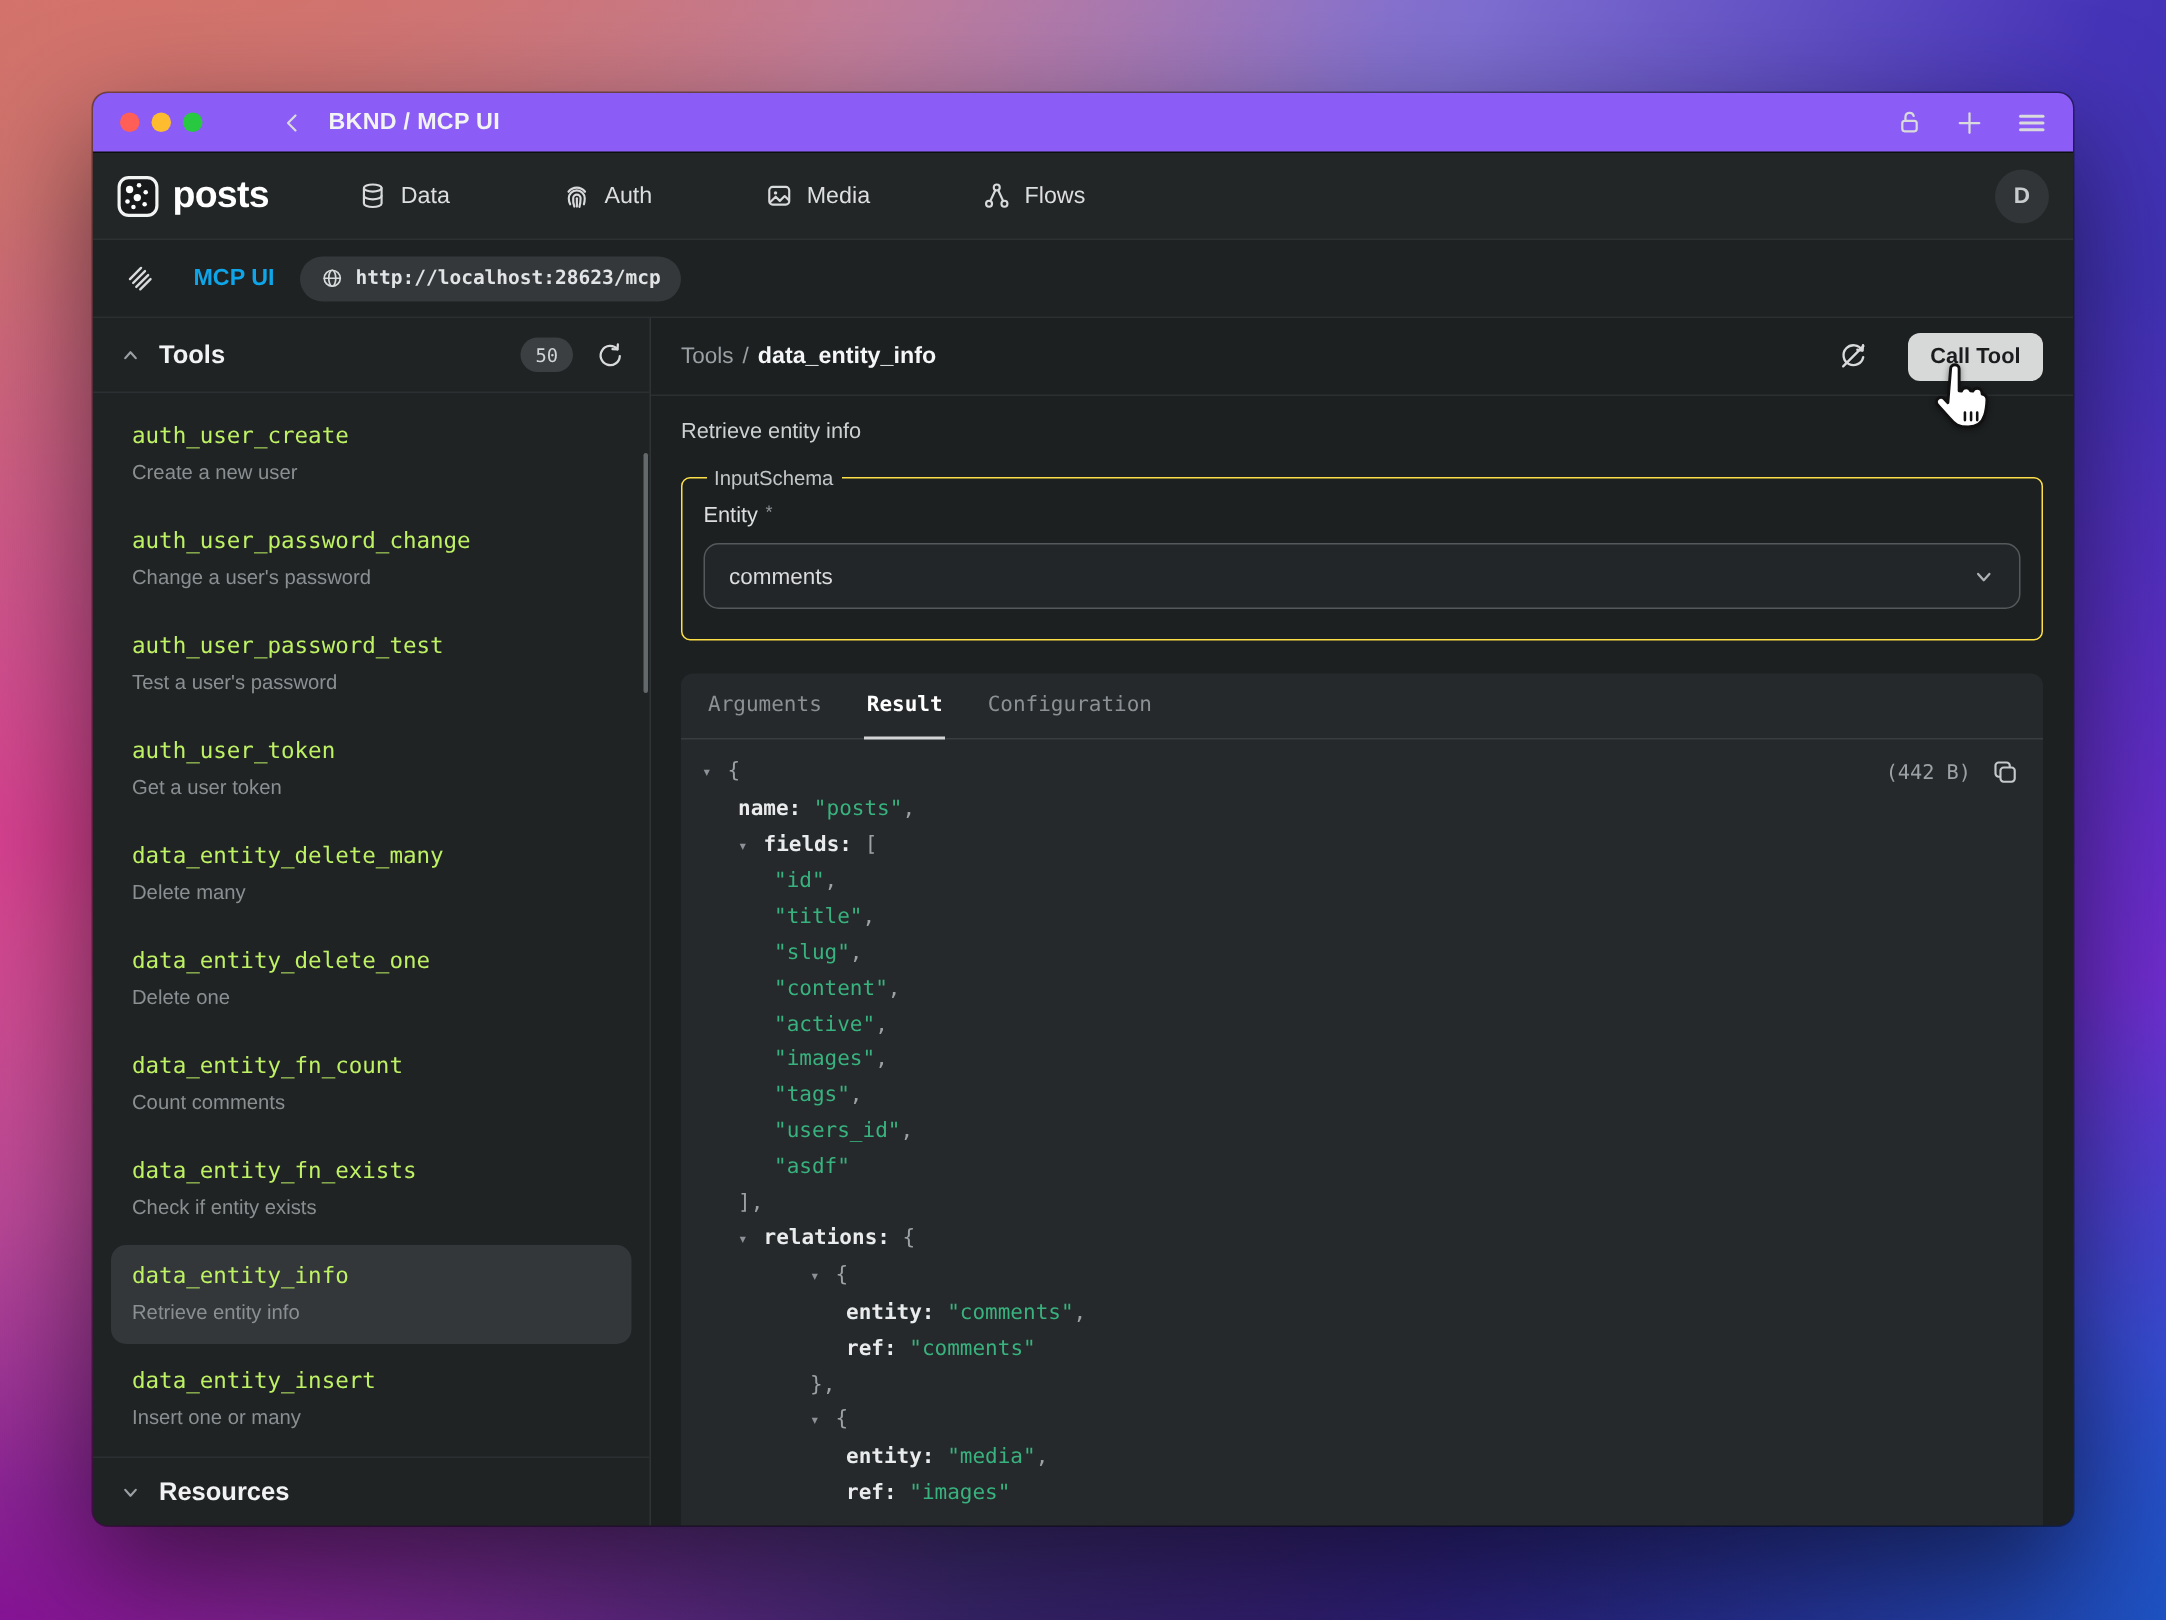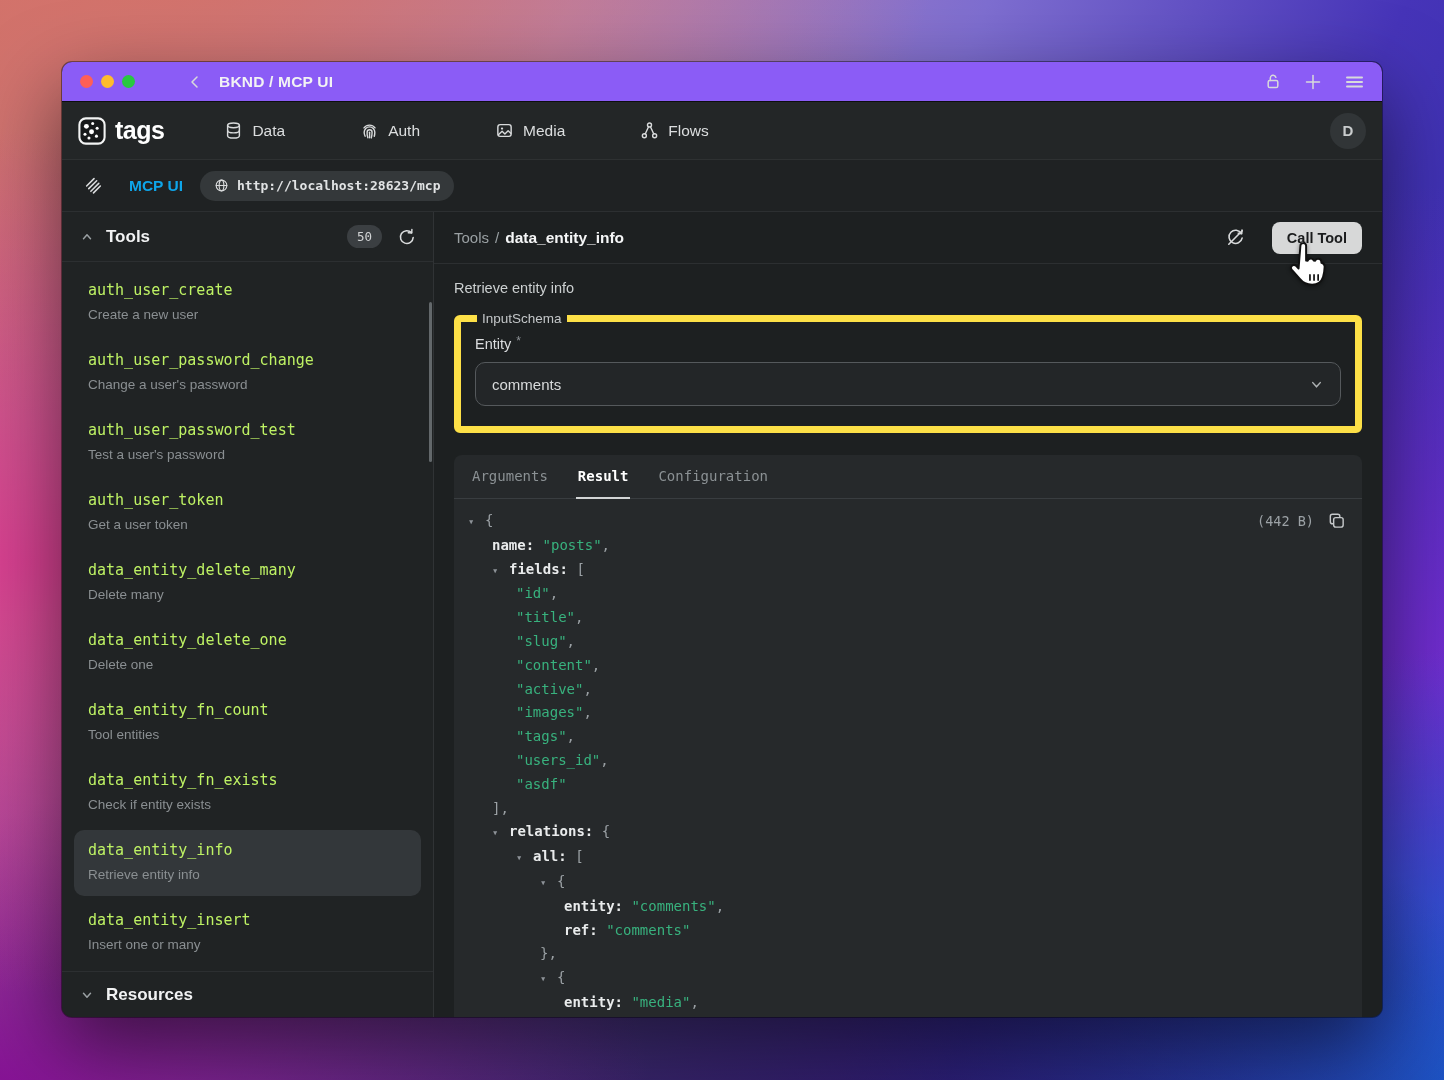--- a/index.html
+++ b/index.html
@@ -67,21 +67,21 @@
   .crumb-section, .crumb-sep { color:#9aa0a3; font-size:15px; }
   .crumb-sep { margin:0 6px; }
   .crumb-name { color:#f5f6f7; font-size:15.5px; font-weight:700; }
   .header-right { margin-left:auto; display:flex; align-items:center; gap:26px; }
   .call-wrap { position:relative; }
   .call-btn { background:#d7d8d8; color:#1b1c1d; border:none; border-radius:8px; padding:8px 15px; font-size:14.5px; font-weight:600; font-family:"Liberation Sans", sans-serif; cursor:pointer; }
   .hand-cursor { position:absolute; left:12px; top:20px; pointer-events:none; z-index:5; filter:drop-shadow(0 1px 2px rgba(0,0,0,.45)); }
 
   .main-body { flex:1; min-height:0; padding:16px 20px 0; display:flex; flex-direction:column; }
   .tool-description { font-size:14.5px; color:#ccd0d1; }
-  .schema-fieldset { margin-top:15px; border:7px solid #fde047; border-radius:6px; padding:2px 14px 20px; }
+  .schema-fieldset { margin-top:15px; border:1px solid #fde047; border-radius:6px; padding:2px 14px 20px; }
   .schema-fieldset legend { font-size:13.5px; color:#c3c6c8; padding:0 5px; margin-left:2px; }
   .field-label { margin:8px 0 10px; font-size:14.5px; color:#dbdddf; display:flex; align-items:flex-start; }
   .req-mark { color:#8d9296; font-size:12px; margin-left:5px; margin-top:-2px; }
   .entity-select { height:44px; background:#232628; border:1px solid #55595c; border-radius:10px; display:flex; align-items:center; padding:0 16px; cursor:pointer; }
   .select-value { font-size:15px; color:#d9dbdc; }
   .select-chevron { margin-left:auto; }
 
   .result-panel { margin-top:22px; background:#26292b; border-radius:8px 8px 0 0; flex:1; min-height:0; display:flex; flex-direction:column; }
   .tabbar { height:44px; flex:0 0 44px; display:flex; gap:26px; padding:0 16px; border-bottom:1px solid #393d40; }
   .tab { font-family:"DejaVu Sans Mono", monospace; font-size:14px; color:#8b9194; display:flex; align-items:center; padding:0 2px; border-bottom:2.5px solid transparent; margin-bottom:-1px; cursor:pointer; }
@@ -142,21 +142,21 @@
       <svg width="28" height="28" viewBox="0 0 24 24">
         <rect x="1.2" y="1.2" width="21.6" height="21.6" rx="5.5" fill="#17191a" stroke="#f2f3f3" stroke-width="1.8"></rect>
         <circle cx="7.2" cy="8" r="2.1" fill="#fff"></circle>
           <circle cx="12.6" cy="5.6" r="1.3" fill="#fff"></circle>
         <circle cx="16.4" cy="9.6" r="1.3" fill="#fff"></circle>
           <circle cx="11.6" cy="12.6" r="2.1" fill="#fff"></circle>
         <circle cx="6" cy="14.8" r="1.3" fill="#fff"></circle>
           <circle cx="15.8" cy="16.4" r="1.3" fill="#fff"></circle>
         <circle cx="9.4" cy="18" r="1.3" fill="#fff"></circle>
       </svg>
-      <span class="logo-text">tags</span>
+      <span class="logo-text">posts</span>
     </span>
     <span class="nav-items">
       <span class="nav-item">
         <svg width="19" height="19" viewBox="0 0 20 20" class="icon-stroke">
             <ellipse cx="10" cy="4.6" rx="6.2" ry="2.5"></ellipse>
             <path d="M3.8 4.6 v10.8 c0 1.4 2.8 2.5 6.2 2.5 s6.2-1.1 6.2-2.5 V4.6"></path>
             <path d="M3.8 10 c0 1.4 2.8 2.5 6.2 2.5 s6.2-1.1 6.2-2.5"></path>
           </svg>
         <span>Data</span>
       </span>
@@ -242,21 +242,21 @@
           <div class="tool-item">
     <div class="tool-name">data_entity_delete_many</div>
     <div class="tool-desc">Delete many</div>
   </div>
           <div class="tool-item">
     <div class="tool-name">data_entity_delete_one</div>
     <div class="tool-desc">Delete one</div>
   </div>
           <div class="tool-item">
     <div class="tool-name">data_entity_fn_count</div>
-    <div class="tool-desc">Tool entities</div>
+    <div class="tool-desc">Count comments</div>
   </div>
           <div class="tool-item">
     <div class="tool-name">data_entity_fn_exists</div>
     <div class="tool-desc">Check if entity exists</div>
   </div>
           <div class="tool-item selected">
     <div class="tool-name">data_entity_info</div>
     <div class="tool-desc">Retrieve entity info</div>
   </div>
           <div class="tool-item">
@@ -336,21 +336,20 @@
                 <div class="json-line" style="padding-left: 62px;"><span class="tok-s">"title"</span><span class="tok-p">,</span></div>
                 <div class="json-line" style="padding-left: 62px;"><span class="tok-s">"slug"</span><span class="tok-p">,</span></div>
                 <div class="json-line" style="padding-left: 62px;"><span class="tok-s">"content"</span><span class="tok-p">,</span></div>
                 <div class="json-line" style="padding-left: 62px;"><span class="tok-s">"active"</span><span class="tok-p">,</span></div>
                 <div class="json-line" style="padding-left: 62px;"><span class="tok-s">"images"</span><span class="tok-p">,</span></div>
                 <div class="json-line" style="padding-left: 62px;"><span class="tok-s">"tags"</span><span class="tok-p">,</span></div>
                 <div class="json-line" style="padding-left: 62px;"><span class="tok-s">"users_id"</span><span class="tok-p">,</span></div>
                 <div class="json-line" style="padding-left: 62px;"><span class="tok-s">"asdf"</span></div>
                 <div class="json-line" style="padding-left: 38px;"><span class="tok-p">],</span></div>
                 <div class="json-line" style="padding-left: 38px;"><span class="tri">▾</span><span class="tok-k">relations: </span><span class="tok-p">{</span></div>
-                <div class="json-line" style="padding-left: 62px;"><span class="tri">▾</span><span class="tok-k">all: </span><span class="tok-p">[</span></div>
                 <div class="json-line" style="padding-left: 86px;"><span class="tri">▾</span><span class="tok-p">{</span></div>
                 <div class="json-line" style="padding-left: 110px;"><span class="tok-k">entity: </span><span class="tok-s">"comments"</span><span class="tok-p">,</span></div>
                 <div class="json-line" style="padding-left: 110px;"><span class="tok-k">ref: </span><span class="tok-s">"comments"</span></div>
                 <div class="json-line" style="padding-left: 86px;"><span class="tok-p">},</span></div>
                 <div class="json-line" style="padding-left: 86px;"><span class="tri">▾</span><span class="tok-p">{</span></div>
                 <div class="json-line" style="padding-left: 110px;"><span class="tok-k">entity: </span><span class="tok-s">"media"</span><span class="tok-p">,</span></div>
                 <div class="json-line" style="padding-left: 110px;"><span class="tok-k">ref: </span><span class="tok-s">"images"</span></div>
               </div>
           </div>
         </div>

